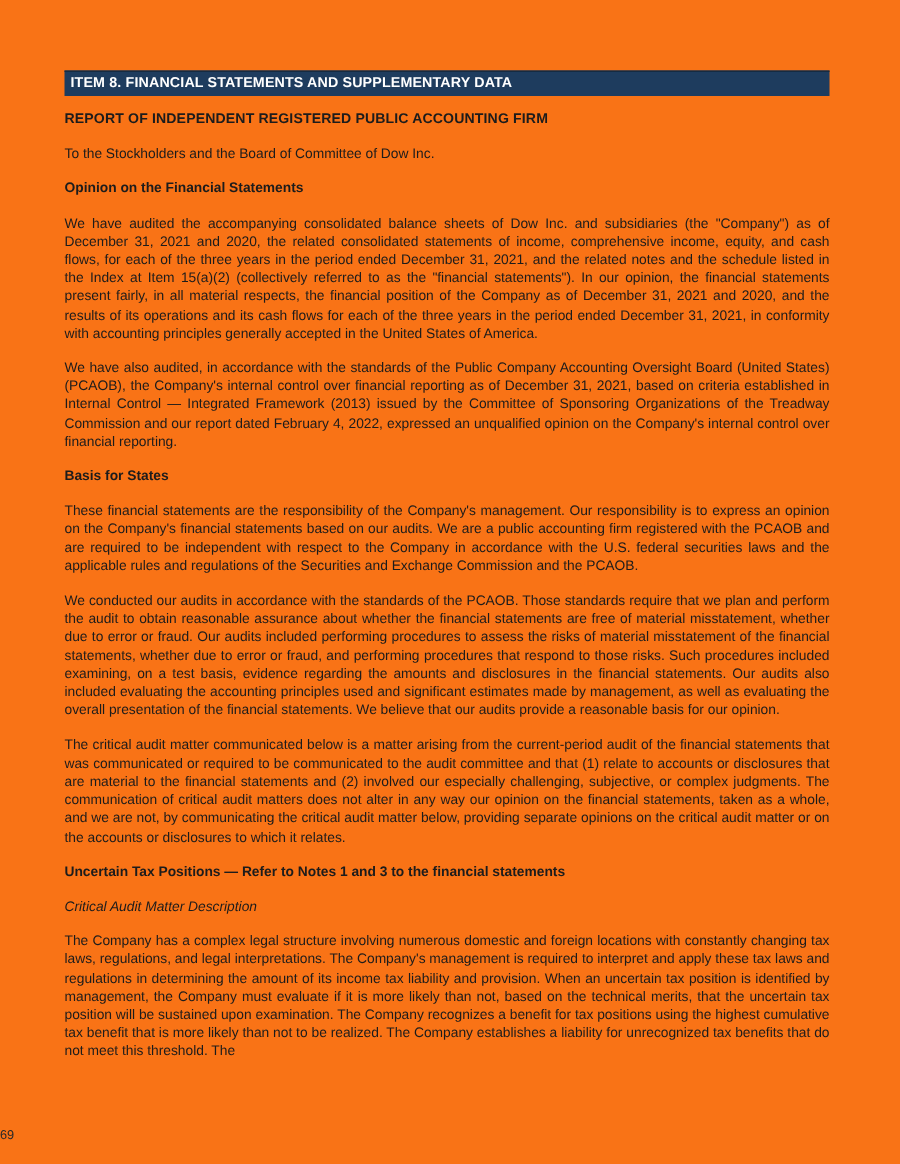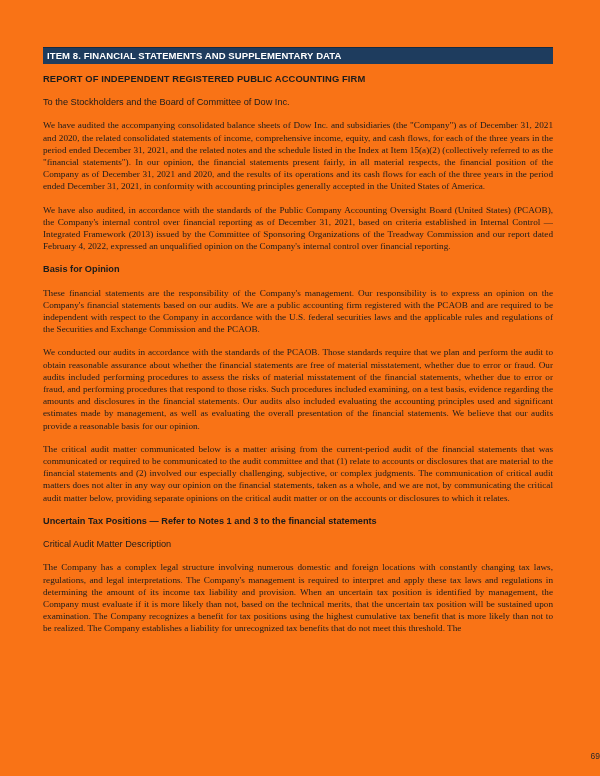--- a/index.html
+++ b/index.html
@@ -37,50 +37,51 @@
     margin: 11px 0 0 0;
     font-size: 9.2px;
     line-height: 12.2px;
   }
   .report-title {
     margin-top: 9px;
     font-size: 9.4px;
     letter-spacing: 0.1px;
   }
   .bold   { font-weight: bold; }
-  .italic { }
-  p.block { text-align: justify; font-family: Liberation Serif, serif; }
+  .italic { font-style: italic; }
+  p.block { text-align: justify; }
   .page-number {
     position: absolute;
     top: 751px;
     left: 0;
     width: 100%;
-    text-align: right;
+    text-align: left;
     font-size: 8.5px;
     color: #2a2a2a;
   }
 </style>
 </head>
 <body>
 
 <div class="page">
   <div class="content">
 
     <div class="item-header">
       <span>ITEM 8. FINANCIAL STATEMENTS AND SUPPLEMENTARY DATA</span>
     </div>
 
     <div class="block bold report-title">REPORT OF INDEPENDENT REGISTERED PUBLIC ACCOUNTING FIRM</div>
 
     <div class="block">To the Stockholders and the Board of Committee of Dow Inc.</div>
 
+    <div class="block bold">Opinion on the Financial Statements</div>
     <p class="block">We have audited the accompanying consolidated balance sheets of Dow Inc. and subsidiaries (the "Company") as of December 31, 2021 and 2020, the related consolidated statements of income, comprehensive income, equity, and cash flows, for each of the three years in the period ended December 31, 2021, and the related notes and the schedule listed in the Index at Item 15(a)(2) (collectively referred to as the "financial statements"). In our opinion, the financial statements present fairly, in all material respects, the financial position of the Company as of December 31, 2021 and 2020, and the results of its operations and its cash flows for each of the three years in the period ended December 31, 2021, in conformity with accounting principles generally accepted in the United States of America.</p>
     <p class="block">We have also audited, in accordance with the standards of the Public Company Accounting Oversight Board (United States) (PCAOB), the Company's internal control over financial reporting as of December 31, 2021, based on criteria established in Internal Control — Integrated Framework (2013) issued by the Committee of Sponsoring Organizations of the Treadway Commission and our report dated February 4, 2022, expressed an unqualified opinion on the Company's internal control over financial reporting.</p>
 
-    <div class="block bold">Basis for Opinion</div>
+    <div class="block bold">Basis for States</div>
     <p class="block">These financial statements are the responsibility of the Company's management. Our responsibility is to express an opinion on the Company's financial statements based on our audits. We are a public accounting firm registered with the PCAOB and are required to be independent with respect to the Company in accordance with the U.S. federal securities laws and the applicable rules and regulations of the Securities and Exchange Commission and the PCAOB.</p>
     <p class="block">We conducted our audits in accordance with the standards of the PCAOB. Those standards require that we plan and perform the audit to obtain reasonable assurance about whether the financial statements are free of material misstatement, whether due to error or fraud. Our audits included performing procedures to assess the risks of material misstatement of the financial statements, whether due to error or fraud, and performing procedures that respond to those risks. Such procedures included examining, on a test basis, evidence regarding the amounts and disclosures in the financial statements. Our audits also included evaluating the accounting principles used and significant estimates made by management, as well as evaluating the overall presentation of the financial statements. We believe that our audits provide a reasonable basis for our opinion.</p>
 
     <p class="block">The critical audit matter communicated below is a matter arising from the current-period audit of the financial statements that was communicated or required to be communicated to the audit committee and that (1) relate to accounts or disclosures that are material to the financial statements and (2) involved our especially challenging, subjective, or complex judgments. The communication of critical audit matters does not alter in any way our opinion on the financial statements, taken as a whole, and we are not, by communicating the critical audit matter below, providing separate opinions on the critical audit matter or on the accounts or disclosures to which it relates.</p>
 
     <div class="block bold">Uncertain Tax Positions — Refer to Notes 1 and 3 to the financial statements</div>
     <div class="block italic">Critical Audit Matter Description</div>
     <p class="block">The Company has a complex legal structure involving numerous domestic and foreign locations with constantly changing tax laws, regulations, and legal interpretations. The Company's management is required to interpret and apply these tax laws and regulations in determining the amount of its income tax liability and provision. When an uncertain tax position is identified by management, the Company must evaluate if it is more likely than not, based on the technical merits, that the uncertain tax position will be sustained upon examination. The Company recognizes a benefit for tax positions using the highest cumulative tax benefit that is more likely than not to be realized. The Company establishes a liability for unrecognized tax benefits that do not meet this threshold. The</p>
 
   </div>

